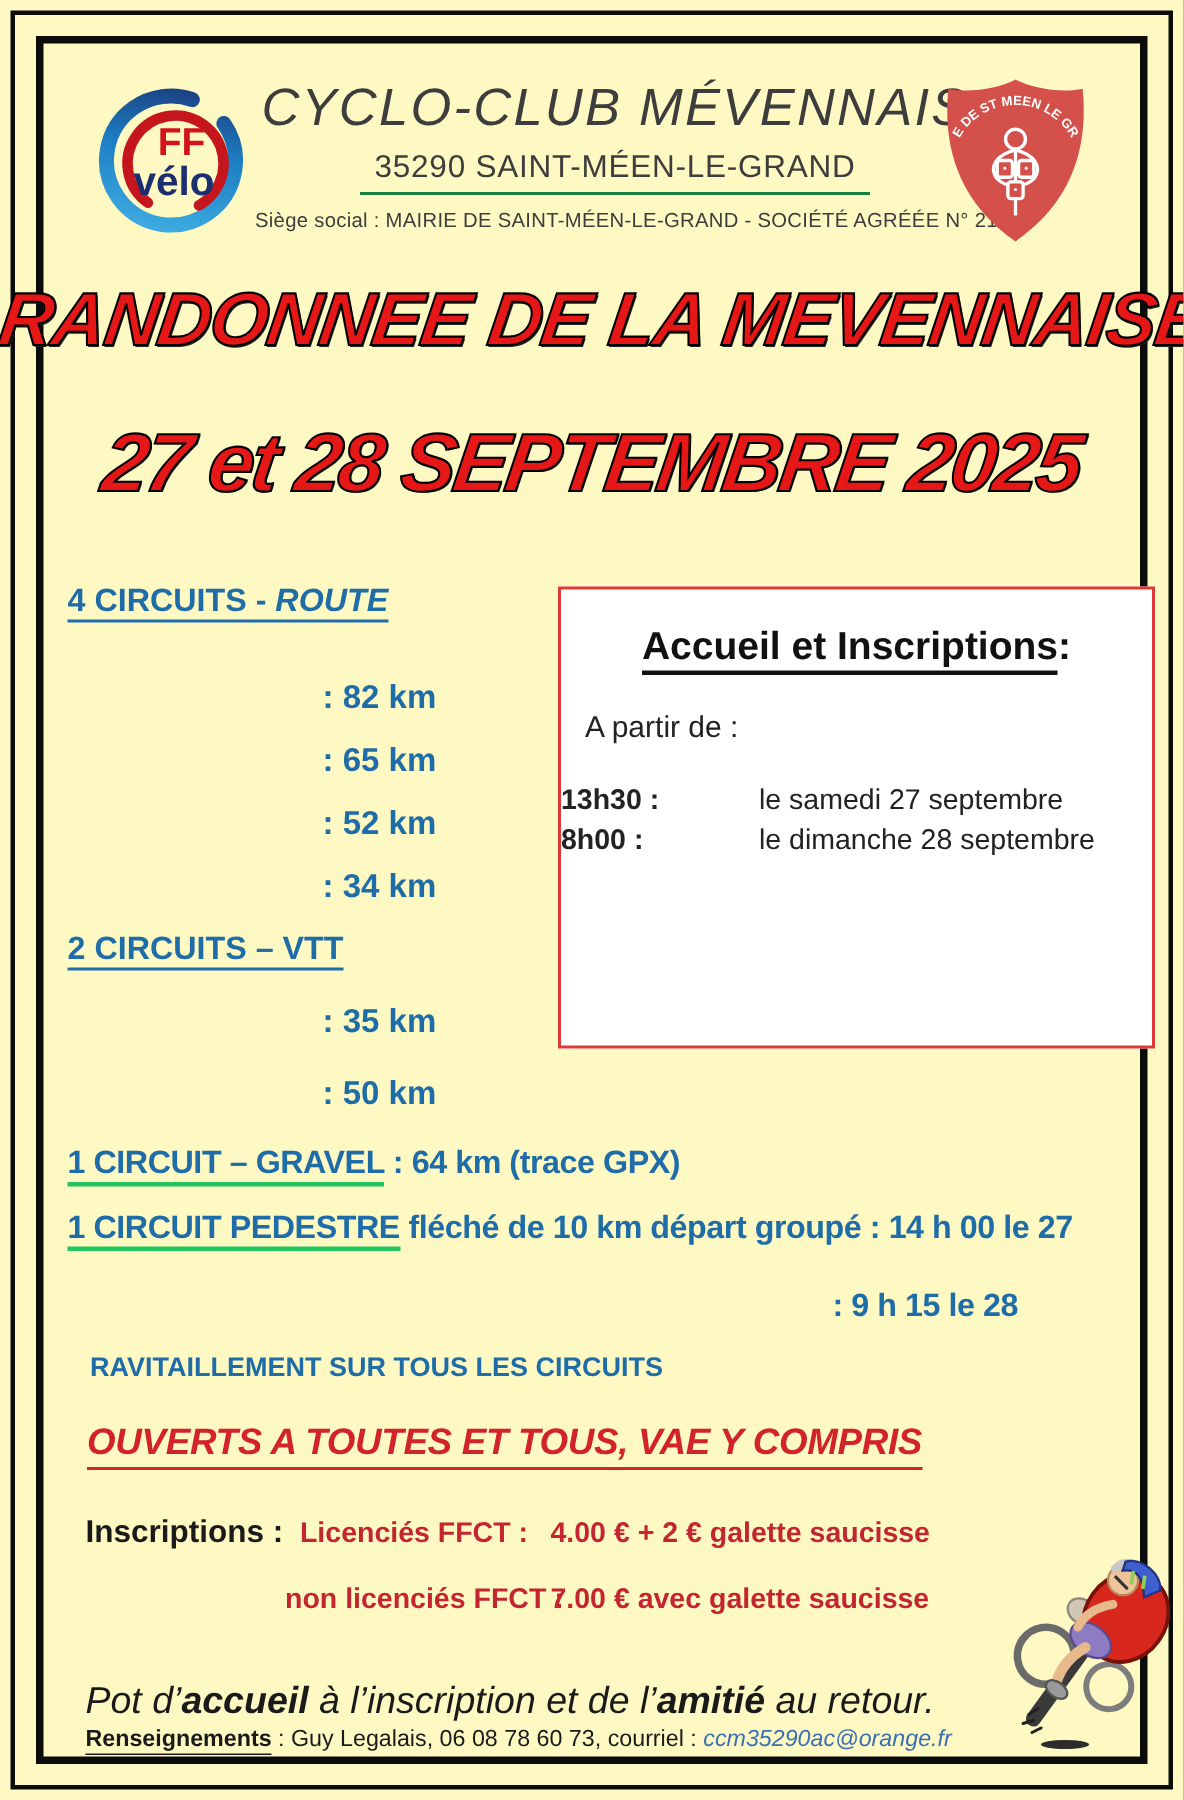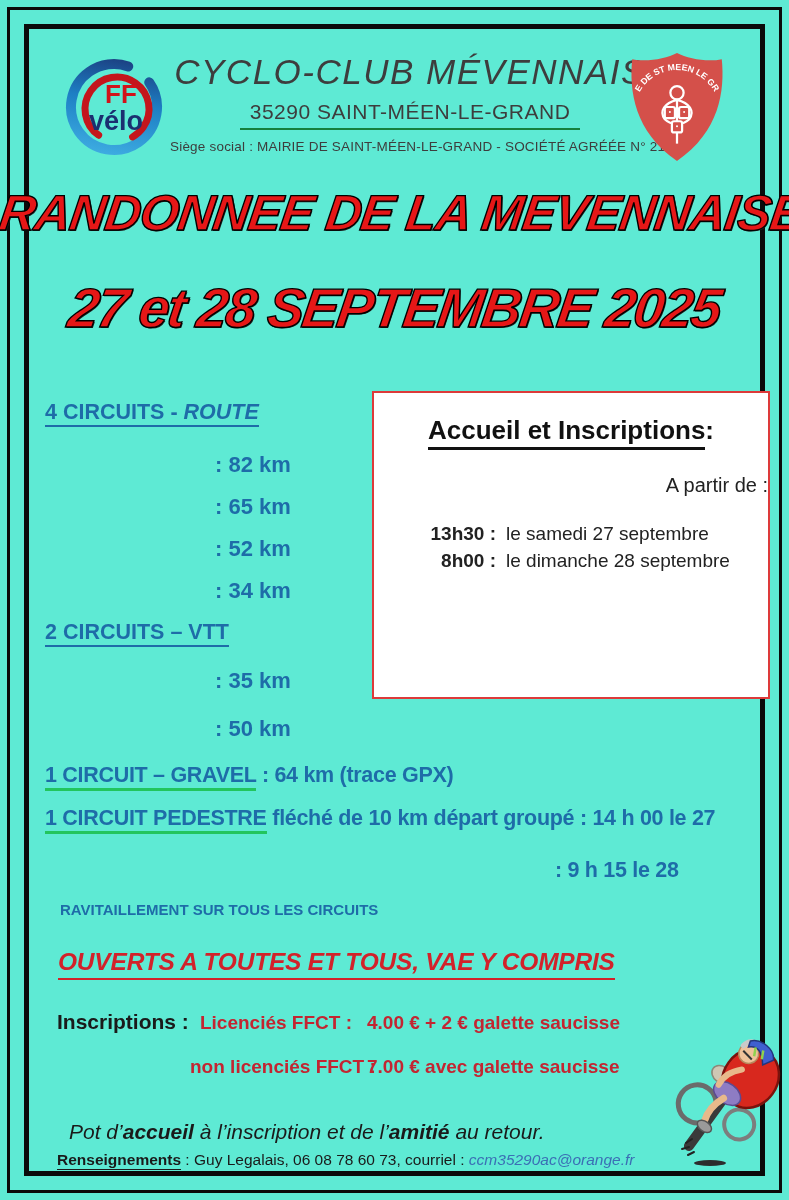--- a/index.html
+++ b/index.html
@@ -1,17 +1,17 @@
 <!DOCTYPE html>
 <html><head>
 <meta charset="utf-8">
 <style>
   html,body{margin:0;padding:0;background:#9a9a9a;}
   .page{
-    position:relative;width:789px;height:1200px;background:#5eead4;
+    position:relative;width:789px;height:1200px;background:#fef9c3;
     font-family:"Liberation Sans",sans-serif;overflow:hidden;margin:0 auto;
   }
   .frame-outer{position:absolute;inset:7px;border:3px solid #0b0b0b;pointer-events:none;}
   .frame-inner{position:absolute;inset:24px;border:5px solid #0b0b0b;pointer-events:none;}
   .abs{position:absolute;}
 
   
   .hdr-center{left:170px;top:52px;width:480px;text-align:center;color:#3d3d3d;}
   .club-name{font-size:35px;font-style:italic;letter-spacing:1.5px;font-weight:400;white-space:nowrap;}
   .club-addr{display:inline-block;font-size:21px;letter-spacing:.5px;margin-top:8px;
@@ -32,34 +32,34 @@
   .km{left:215px;font-size:22px;font-weight:bold;}
   .narrow{letter-spacing:-0.3px;}
   .circ-line{left:45px;font-size:21.5px;font-weight:bold;white-space:nowrap;}
   .circ-line .u{border-bottom:3px solid #22c55e;padding-bottom:1px;}
 
   
   .accueil-box{left:372px;top:391px;width:394px;height:304px;border:2px solid #dd3a3a;background:#fff;}
   .box-title{ text-align:center;margin-top:22px;font-size:26px;font-weight:bold;color:#111;}
   .box-title .u{border-bottom:3px solid #111;padding-bottom:2px;}
   .box-loc{margin:20px 0 0 16px;font-size:20px;color:#222;line-height:1.22;}
-  .box-from{margin:28px 0 0 16px;font-size:20px;color:#222;text-align:right;}
+  .box-from{margin:28px 0 0 16px;font-size:20px;color:#222;}
   .box-times{margin:26px 0 0 0;display:grid;grid-template-columns:122px auto;column-gap:10px;row-gap:5px;
              font-size:19px;color:#222;}
-  .box-times .t{text-align:right;font-weight:bold;}
+  .box-times .t{font-weight:bold;}
 
   
-  .ravit{left:60px;top:901px;font-size:15px;font-weight:bold;}
+  .ravit{left:60px;top:901px;font-size:18px;font-weight:bold;}
   .ouverts{left:58px;top:948px;font-size:24.5px;font-weight:bold;font-style:italic;color:#d2222a;
            border-bottom:2.5px solid #d2222a;padding-bottom:2px;letter-spacing:-0.2px;white-space:nowrap;}
   .insc-row{left:57px;display:flex;align-items:baseline;white-space:nowrap;}
   .insc-label{width:133px;font-size:21px;font-weight:bold;color:#1a1a1a;}
   .insc-cat{width:162px;text-align:right;font-size:19px;font-weight:bold;color:#c32531;}
   .insc-price{margin-left:15px;font-size:19px;font-weight:bold;color:#c32531;}
-  .pot{left:57px;top:1120px;font-size:21px;font-style:italic;color:#1a1a1a;margin-left:12px;}
+  .pot{left:57px;top:1120px;font-size:25px;font-style:italic;color:#1a1a1a;}
   .pot b{font-weight:bold;}
   .contact{left:57px;top:1151px;font-size:15.5px;color:#1a1a1a;white-space:nowrap;}
   .contact .lbl{font-weight:bold;border-bottom:1.5px solid #1a1a1a;padding-bottom:1px;}
   .contact .email{font-style:italic;color:#3b6fb5;text-decoration:none;}
 </style>
 </head>
 <body>
 
 <div class="page">
   <div class="frame-outer"></div>
@@ -104,21 +104,21 @@
       <rect x="45" y="70" width="10" height="11" rx="2" fill="#d4504a"></rect>
       <circle cx="43" cy="61" r="1" fill="#fff" stroke="none"></circle>
       <circle cx="57" cy="61" r="1" fill="#fff" stroke="none"></circle>
       <circle cx="50" cy="75" r="1" fill="#fff" stroke="none"></circle>
     </g>
   </svg>
 
   <div class="abs title-line title-1">RANDONNEE DE LA MEVENNAISE</div>
   <div class="abs title-line title-2">27 et 28 SEPTEMBRE 2025</div>
 
-  <div class="abs circ-h blue" style="top:400px">
+  <div class="abs circ-h blue" style="top:388px">
     <span class="u"><span>4 CIRCUITS - </span><i>ROUTE</i></span>
   </div>
   <div class="abs km blue" style="top:452px">: 82 km</div>
   <div class="abs km blue" style="top:494px">: 65 km</div>
   <div class="abs km blue" style="top:536px">: 52 km</div>
   <div class="abs km blue" style="top:578px">: 34 km</div>
 
   <div class="abs circ-h blue" style="top:620px">
     <span class="u">2 CIRCUITS – VTT</span>
   </div>

